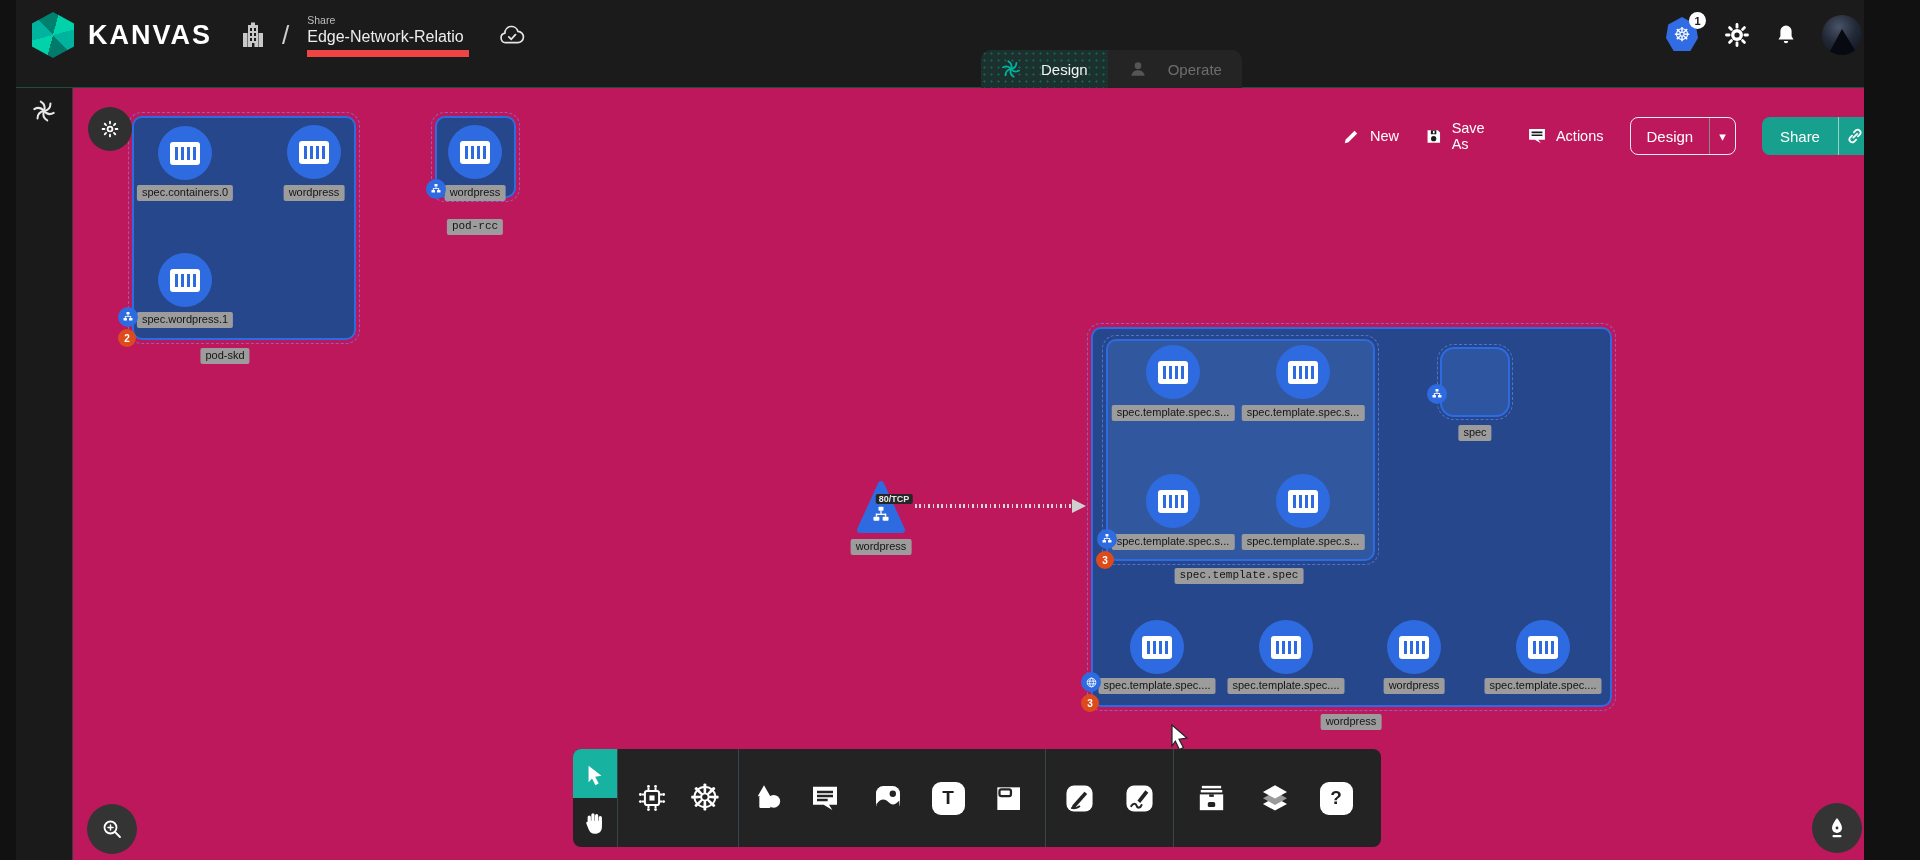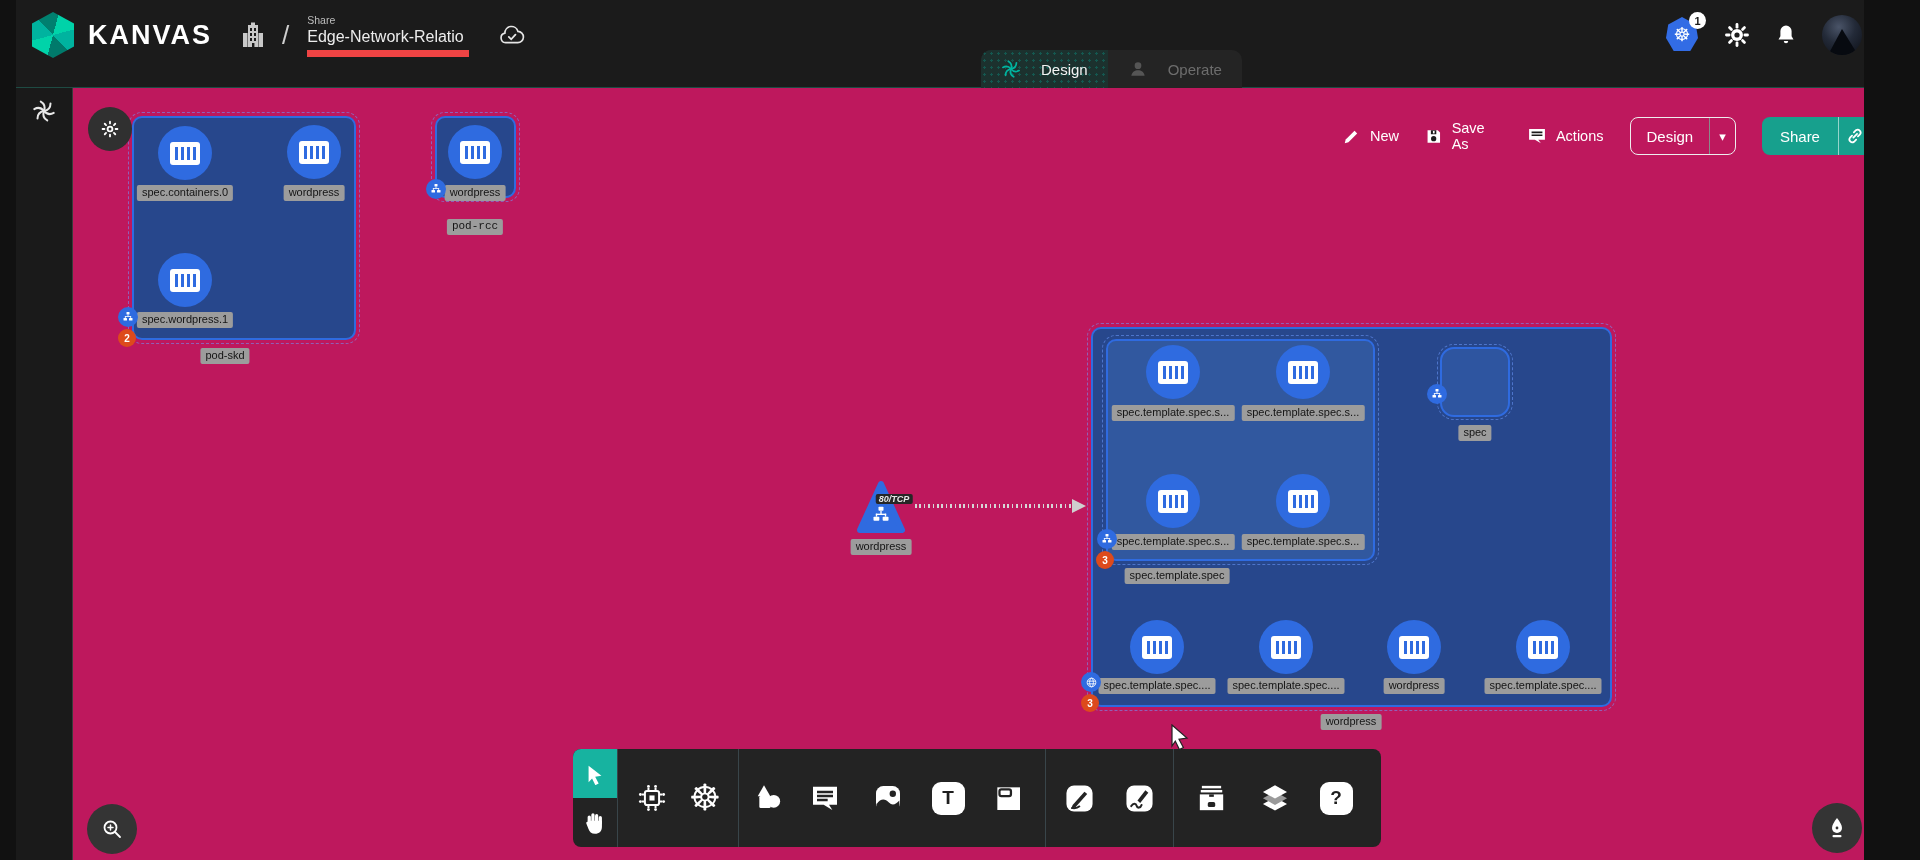--- a/index.html
+++ b/index.html
@@ -60,21 +60,21 @@
   .specnode{position:absolute;width:70px;height:70px;border-radius:14px;background:#2e55a0;border:2px solid #2f6be0;outline:1px dashed rgba(110,155,255,.55);outline-offset:2px;z-index:3;}
   .knode{position:absolute;width:54px;height:54px;border-radius:50%;background:#2f6be0;display:flex;align-items:center;justify-content:center;z-index:4;}
   .cglyph{width:30px;height:23px;background:#fff;border-radius:3px;display:flex;gap:3px;align-items:center;justify-content:center;}
   .cglyph i{display:block;width:3px;height:13px;background:#2f6be0;}
   .chip{position:absolute;transform:translateX(-50%);background:#9c9c9c;color:#141414;font-size:11px;line-height:1.25;padding:1px 5px;border-radius:2px;white-space:nowrap;z-index:5;}
   .badge-b{position:absolute;width:20px;height:20px;border-radius:50%;background:#2f6be0;display:flex;align-items:center;justify-content:center;z-index:6;}
   .badge-o{position:absolute;width:18px;height:18px;border-radius:50%;background:#DD4A1C;color:#fff;font-size:10px;font-weight:bold;display:flex;align-items:center;justify-content:center;z-index:6;}
   .tri{position:absolute;z-index:4;}
   .edgeline{position:absolute;height:4px;background:repeating-linear-gradient(90deg,#d6d6d6 0 1.6px,transparent 1.6px 4.4px);z-index:3;}
   .edgehead{position:absolute;width:0;height:0;border-top:7px solid transparent;border-bottom:7px solid transparent;border-left:14px solid #cfcfcf;z-index:3;}
-  .edgechip{position:absolute;transform:translateX(-50%);background:#262626;color:#e8e8e8;font-size:9px;font-weight:bold;padding:0 3px;border-radius:2px;z-index:6;font-style:italic;}
+  .edgechip{position:absolute;transform:translateX(-50%);background:#262626;color:#e8e8e8;font-size:9px;font-weight:bold;padding:0 3px;border-radius:2px;z-index:6;}
 
   
   .toolbar{position:absolute;left:557px;top:749px;width:808px;height:98px;background:#232323;border-radius:8px;z-index:10;}
   .toolbar .vsep{position:absolute;top:0;width:1px;height:98px;background:#39454a;}
   .tool{position:absolute;width:38px;height:38px;transform:translate(-50%,-50%);display:flex;align-items:center;justify-content:center;}
   .selectbtn{position:absolute;left:0;top:0;width:44px;height:49px;background:#17b3a0;border-radius:8px 0 0 0;display:flex;align-items:center;justify-content:center;}
   .wbox{width:33px;height:33px;background:#fff;border-radius:9px;display:flex;align-items:center;justify-content:center;color:#1e1e1e;font-weight:bold;font-size:19px;}
   .helmglyph{color:#fff;font-size:36px;line-height:1;}
   .cursor{position:absolute;z-index:30;}
 </style>
@@ -387,21 +387,21 @@
   <div class="chip" style="left:1157px;top:534px;">spec.template.spec.s...</div>
   <div class="knode" style="left:1260px;top:474px;">
       <div class="cglyph">
         <i></i>
         <i></i>
         <i></i>
         <i></i>
       </div>
     </div>
   <div class="chip" style="left:1287px;top:534px;">spec.template.spec.s...</div>
-  <div class="chip" style="left:1161px;top:568px;">spec.template.spec</div>
+  <div class="chip" style="left:1223px;top:568px;font-family:Liberation Mono, monospace;">spec.template.spec</div>
   <div class="badge-b" style="left:1081px;top:529px;">
     <svg width="12" height="12" viewBox="0 0 24 24" fill="#fff">
         <rect x="9" y="2" width="6" height="5" rx="1"></rect>
         <rect x="11.2" y="7" width="1.6" height="4"></rect>
         <rect x="5.8" y="10.4" width="12.4" height="1.6"></rect>
         <rect x="5.8" y="10.4" width="1.6" height="3.6"></rect>
         <rect x="16.6" y="10.4" width="1.6" height="3.6"></rect>
         <rect x="3" y="14" width="7" height="5" rx="1"></rect>
         <rect x="14" y="14" width="7" height="5" rx="1"></rect>
       </svg>

